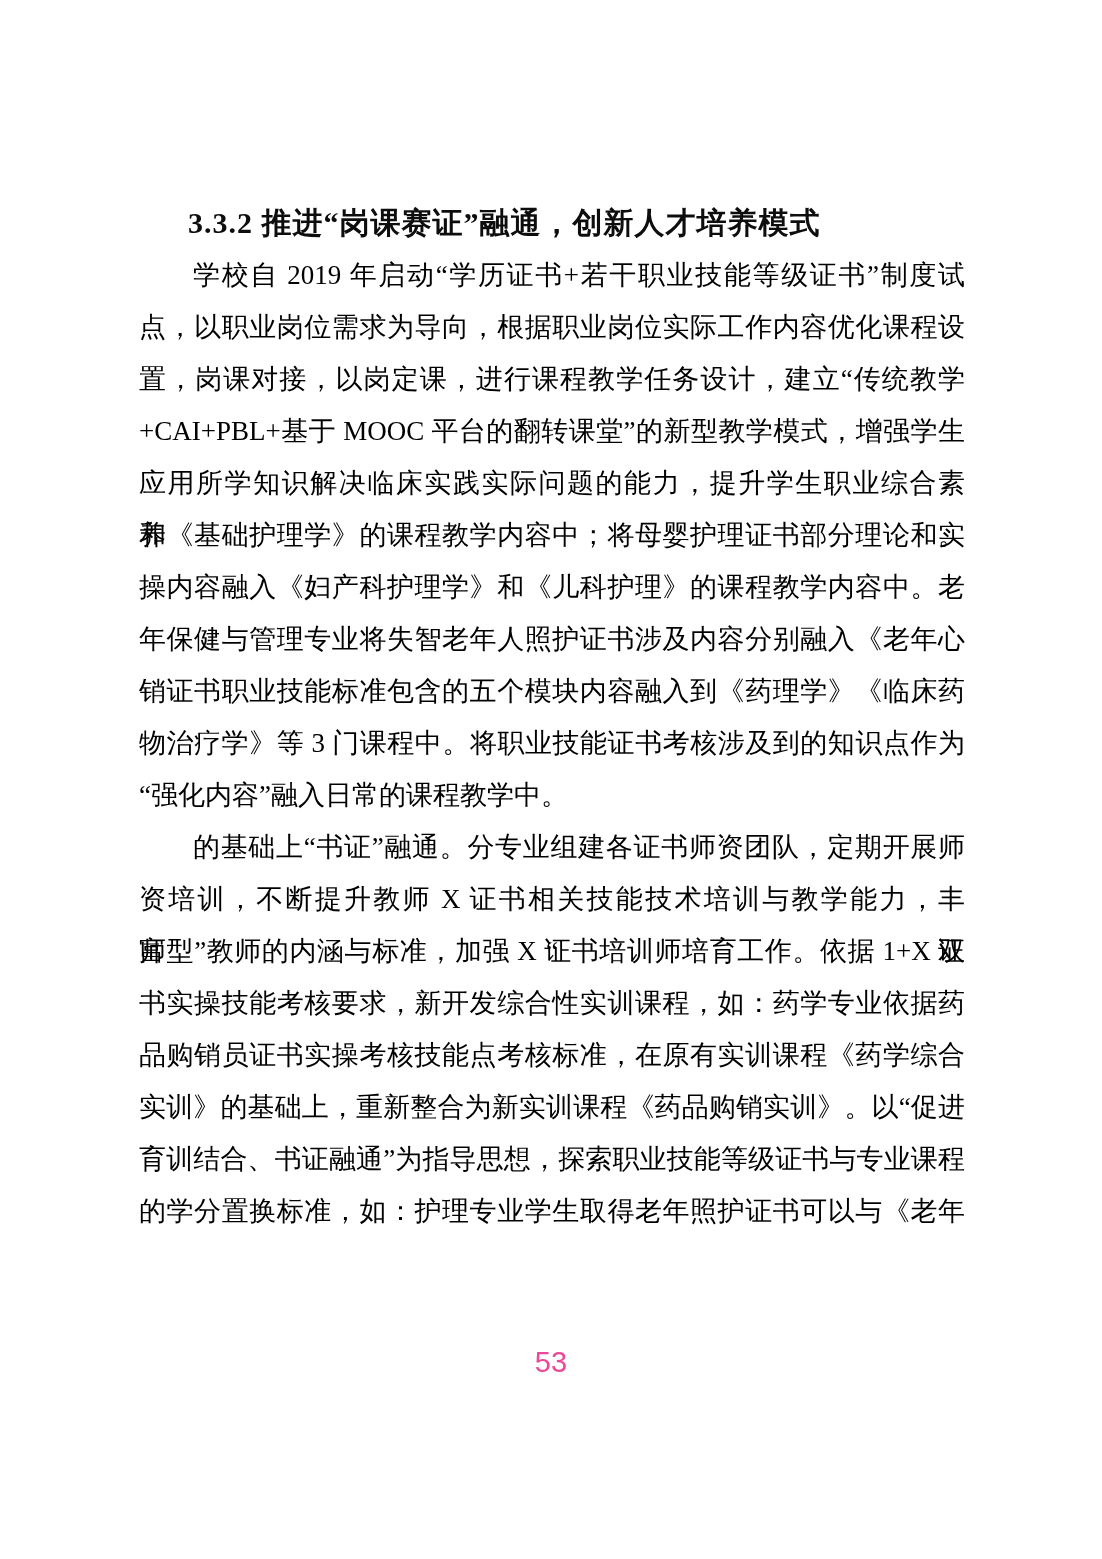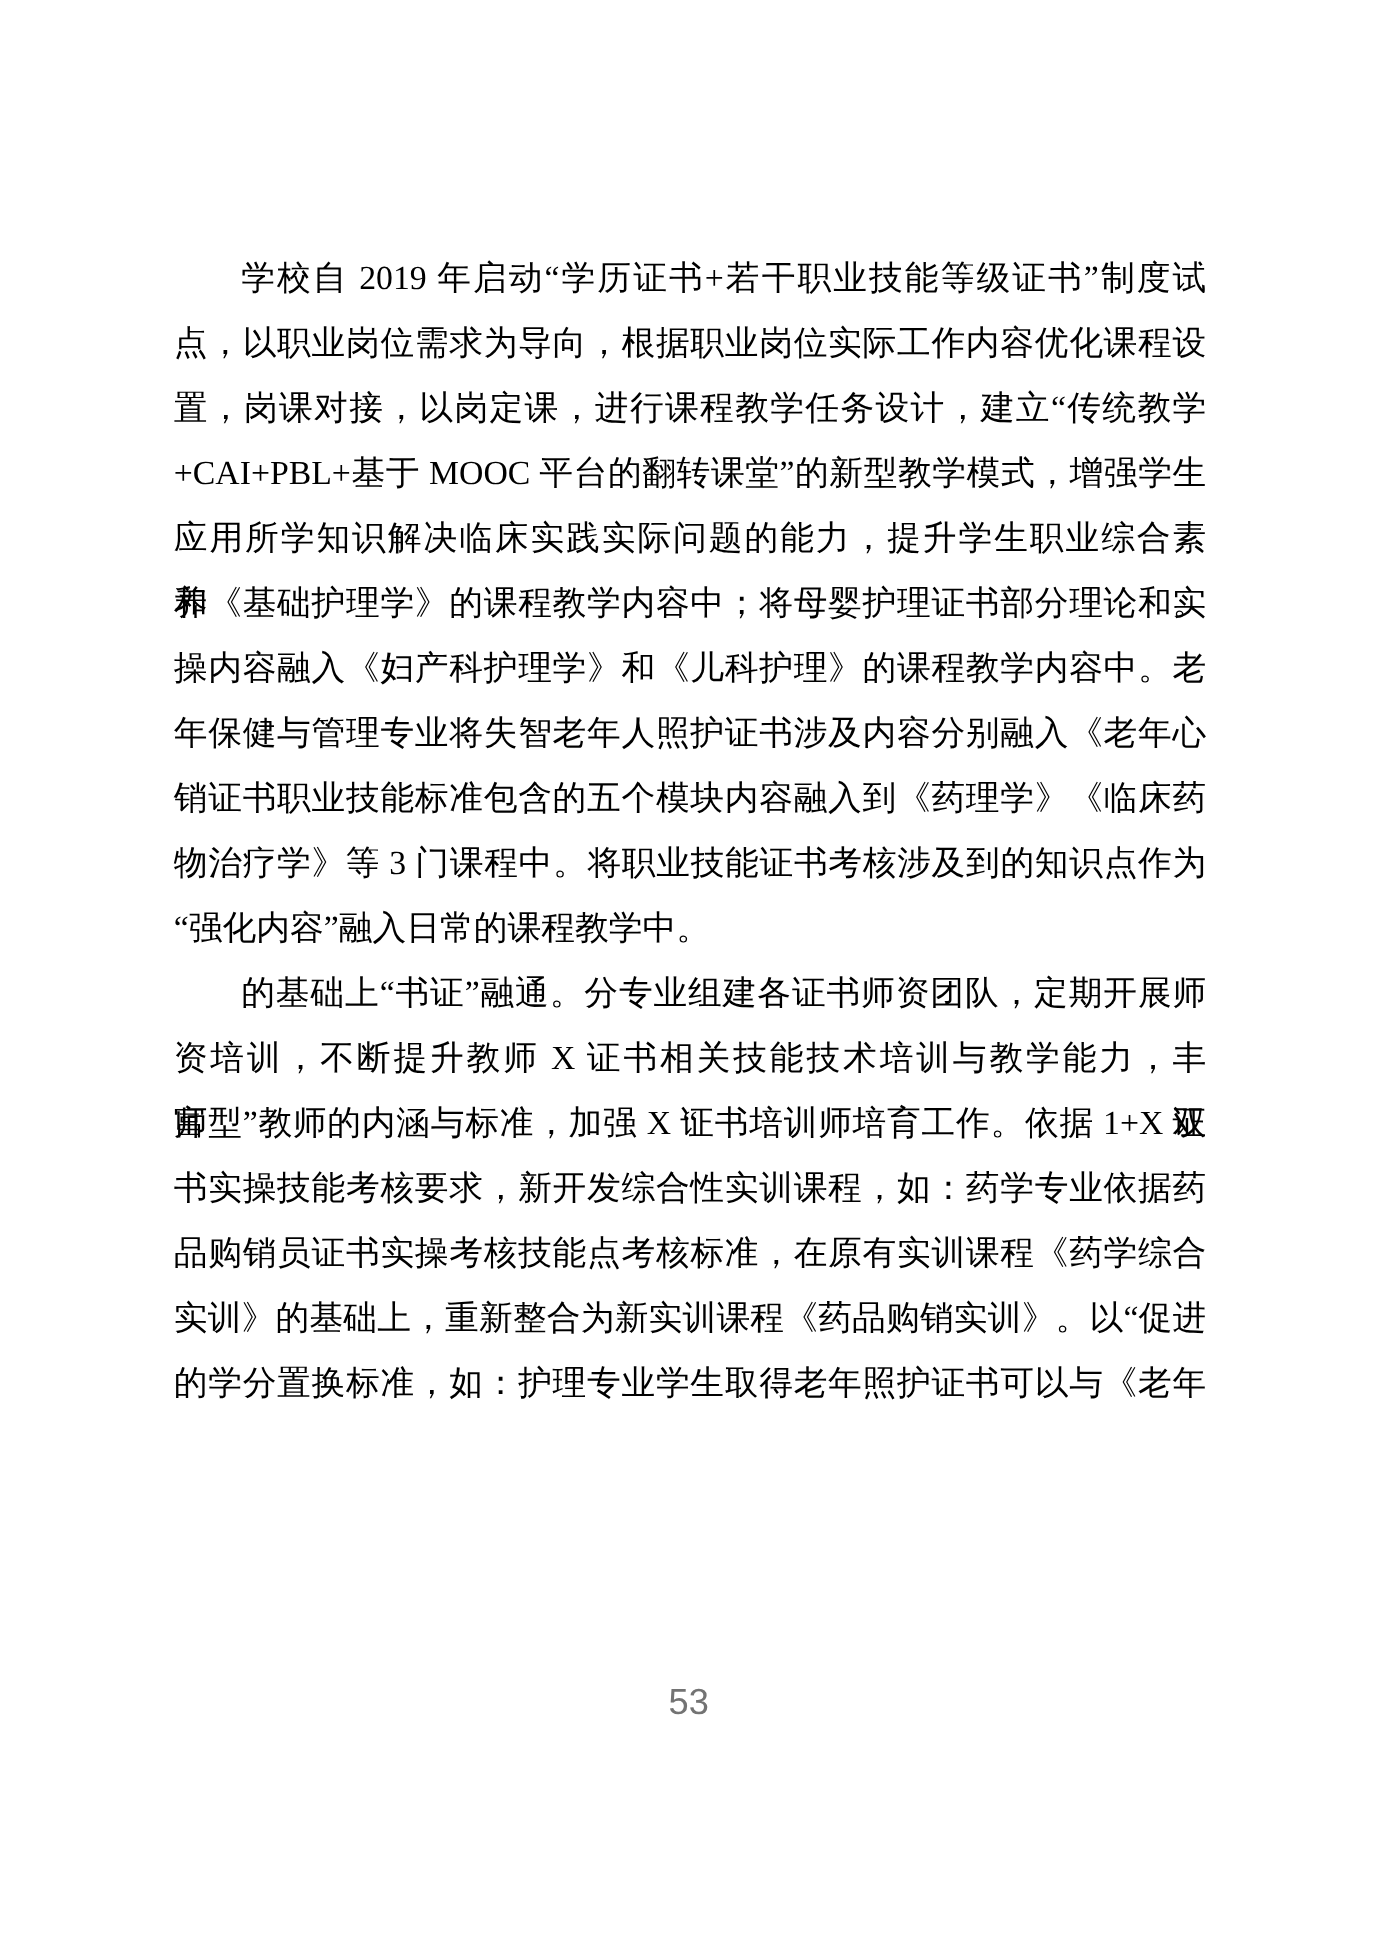--- a/index.html
+++ b/index.html
@@ -56,29 +56,30 @@
   .page-number {
     position: absolute;
     left: 0;
     top: 1341px;
     width: 1102px;
     height: 42px;
     line-height: 42px;
     text-align: center;
     font-size: 29px;
     font-family: "Liberation Sans", "DejaVu Sans", sans-serif;
-    color: #737373;
+    color: #ec4899;
   }
 </style>
 </head>
 <body>
 
 <div class="doc-page">
   <div class="content">
 
+    <div class="heading">3.3.2 推进“岗课赛证”融通，创新人才培养模式</div>
 
     <div class="para">
       <div class="line first-line">学校自 2019 年启动“学历证书+若干职业技能等级证书”制度试</div>
       <div class="line">点，以职业岗位需求为导向，根据职业岗位实际工作内容优化课程设</div>
       <div class="line">置，岗课对接，以岗定课，进行课程教学任务设计，建立“传统教学</div>
       <div class="line">+CAI+PBL+基于 MOOC 平台的翻转课堂”的新型教学模式，增强学生</div>
       <div class="line">应用所学知识解决临床实践实际问题的能力，提升学生职业综合素养。</div>
       <div class="line">和《基础护理学》的课程教学内容中；将母婴护理证书部分理论和实</div>
       <div class="line">操内容融入《妇产科护理学》和《儿科护理》的课程教学内容中。老</div>
       <div class="line">年保健与管理专业将失智老年人照护证书涉及内容分别融入《老年心</div>
@@ -87,19 +88,20 @@
       <div class="line para-end">“强化内容”融入日常的课程教学中。</div>
     </div>
 
     <div class="para">
       <div class="line first-line">的基础上“书证”融通。分专业组建各证书师资团队，定期开展师</div>
       <div class="line">资培训，不断提升教师 X 证书相关技能技术培训与教学能力，丰富“双</div>
       <div class="line">师型”教师的内涵与标准，加强 X 证书培训师培育工作。依据 1+X 证</div>
       <div class="line">书实操技能考核要求，新开发综合性实训课程，如：药学专业依据药</div>
       <div class="line">品购销员证书实操考核技能点考核标准，在原有实训课程《药学综合</div>
       <div class="line">实训》的基础上，重新整合为新实训课程《药品购销实训》。以“促进</div>
+      <div class="line">育训结合、书证融通”为指导思想，探索职业技能等级证书与专业课程</div>
       <div class="line">的学分置换标准，如：护理专业学生取得老年照护证书可以与《老年</div>
     </div>
 
   </div>
 
   <div class="page-number">53</div>
 </div>
 
 </body></html>

